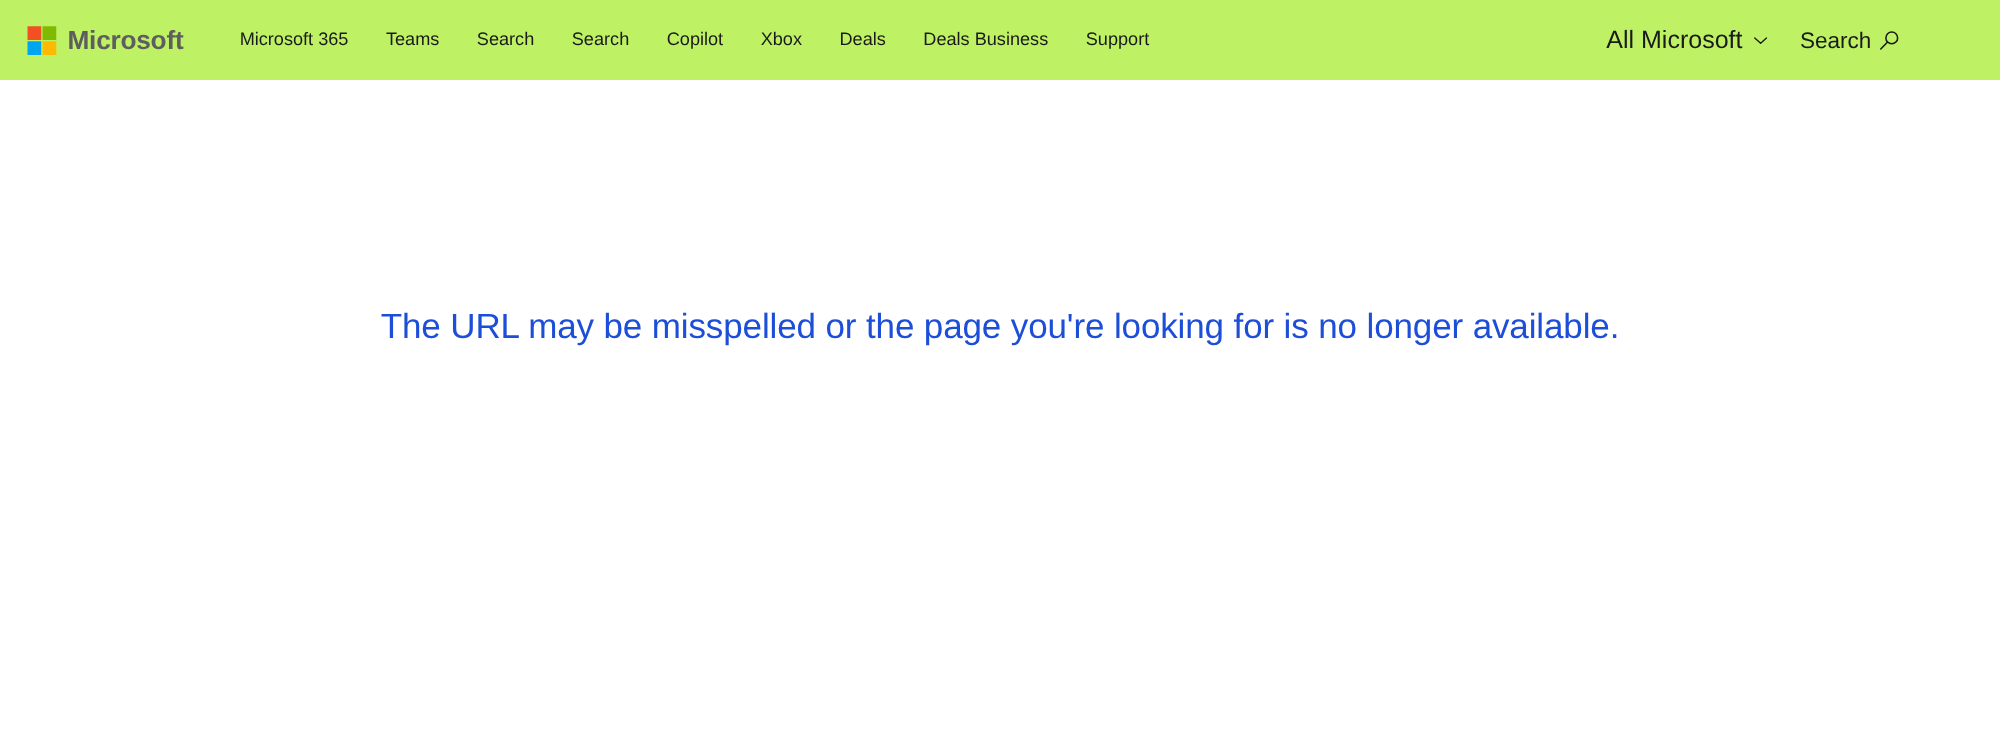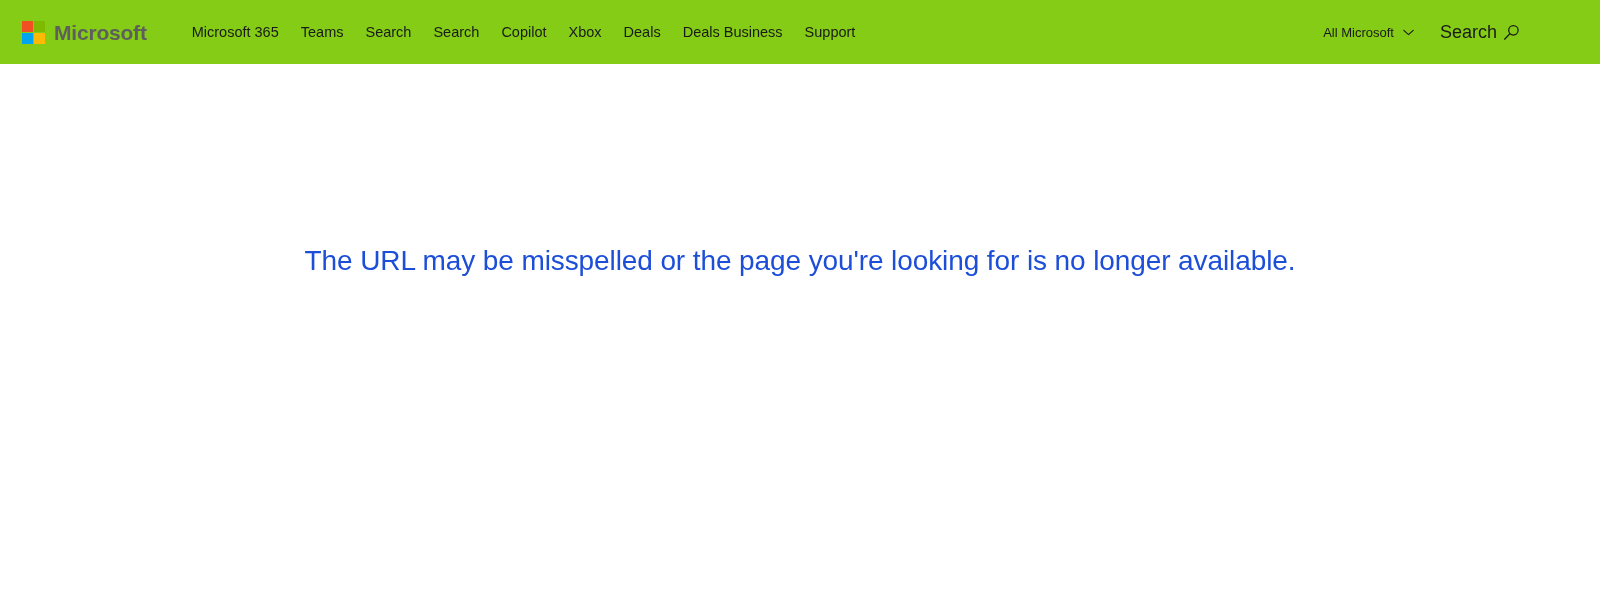--- a/index.html
+++ b/index.html
@@ -18,21 +18,21 @@
   }
 
   
   .header {
     position: relative;
     height: 64px;
     box-sizing: border-box;
     display: flex;
     align-items: center;
     padding: 0 24px 0 22px;
-    background: #84cc16;
+    background: #bef264;
   }
 
   .brand {
     display: flex;
     align-items: center;
     text-decoration: none;
     margin-right: 34px;
     flex: 0 0 auto;
   }
 
@@ -54,21 +54,21 @@
     font-weight: 600;
     letter-spacing: -0.2px;
     color: #5e5e5e;
     white-space: nowrap;
   }
 
   .nav {
     display: flex;
     align-items: center;
     flex: 1 1 auto;
-    gap: 0px;
+    gap: 8px;
   }
 
   .nav-item {
     font-size: 14.5px;
     line-height: 1;
     color: #1a1a1a;
     text-decoration: none;
     padding: 8px 11px;
     white-space: nowrap;
     cursor: pointer;
@@ -78,21 +78,21 @@
     display: flex;
     align-items: center;
     flex: 0 0 auto;
     margin-right: 46px;
     gap: 6px;
   }
 
   .all-ms {
     display: inline-flex;
     align-items: center;
-    font-size: 13px;
+    font-size: 20px;
     line-height: 1;
     color: #1a1a1a;
     text-decoration: none;
     padding: 8px 10px;
     white-space: nowrap;
     cursor: pointer;
   }
   .chevron {
     display: inline-block;
     margin-left: 9px;

